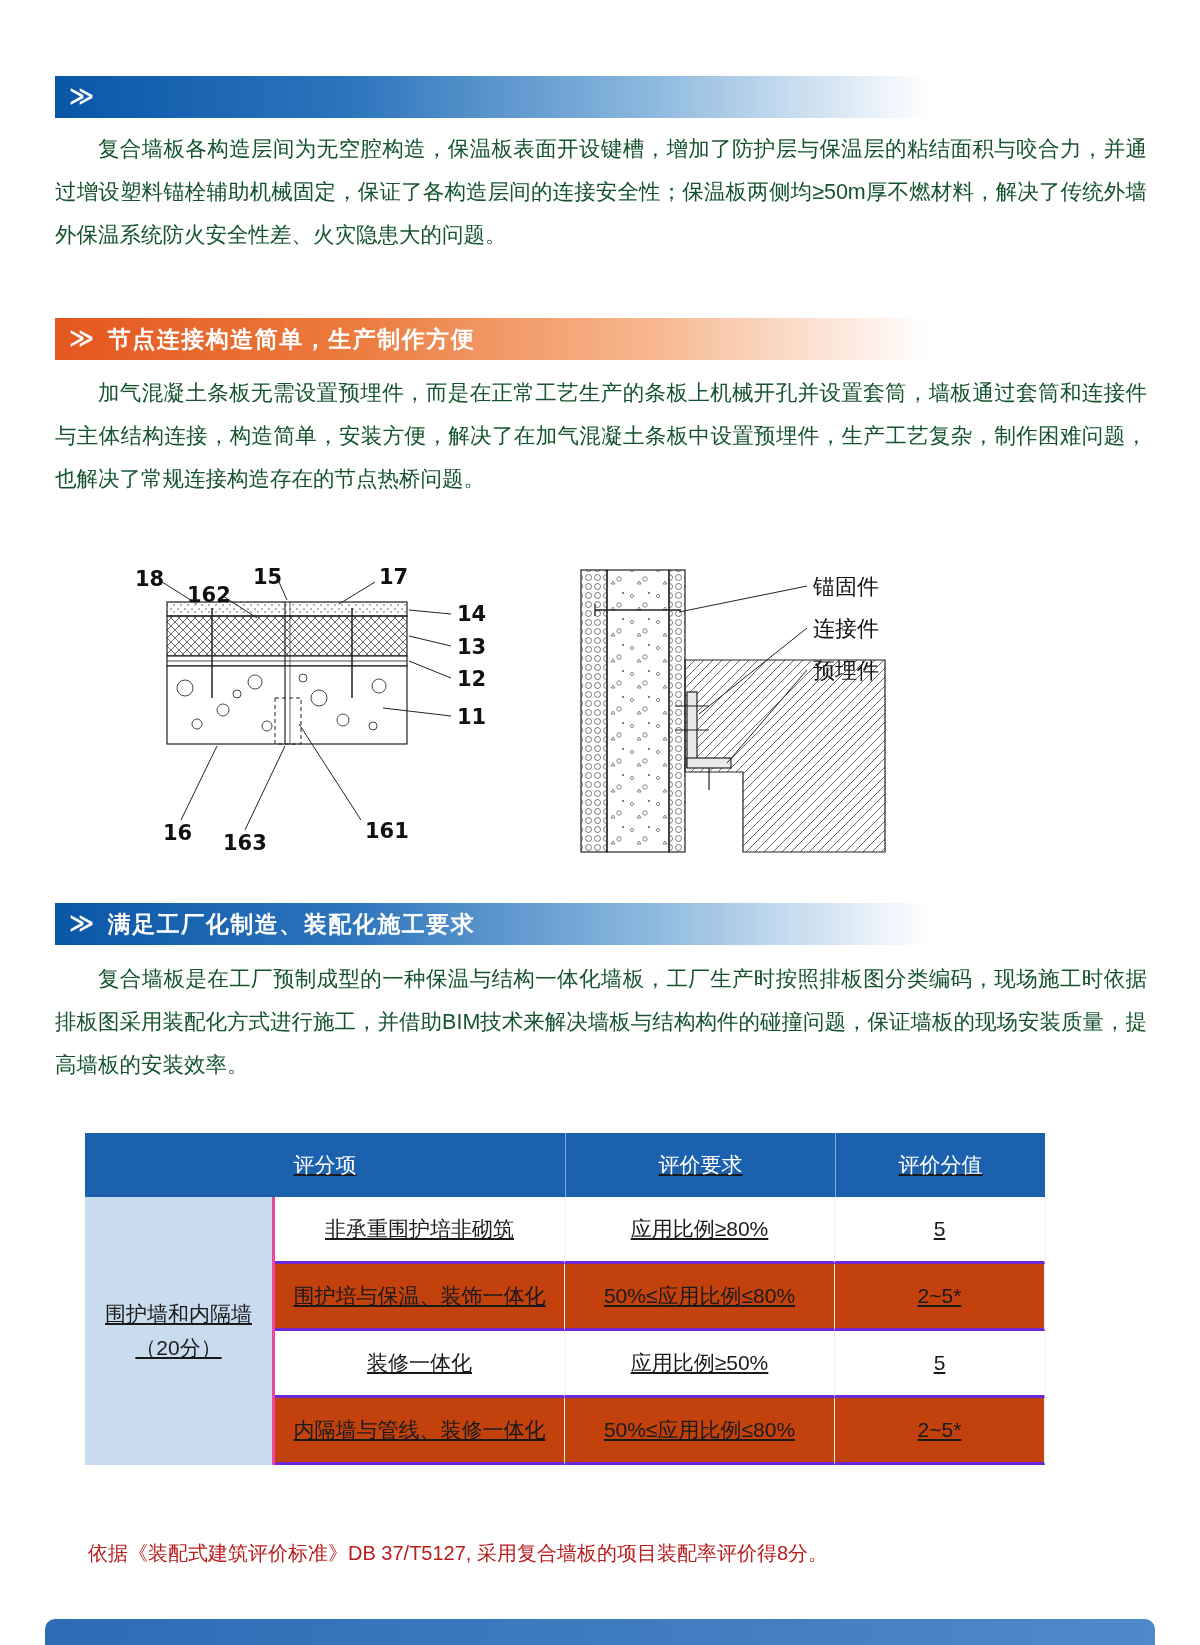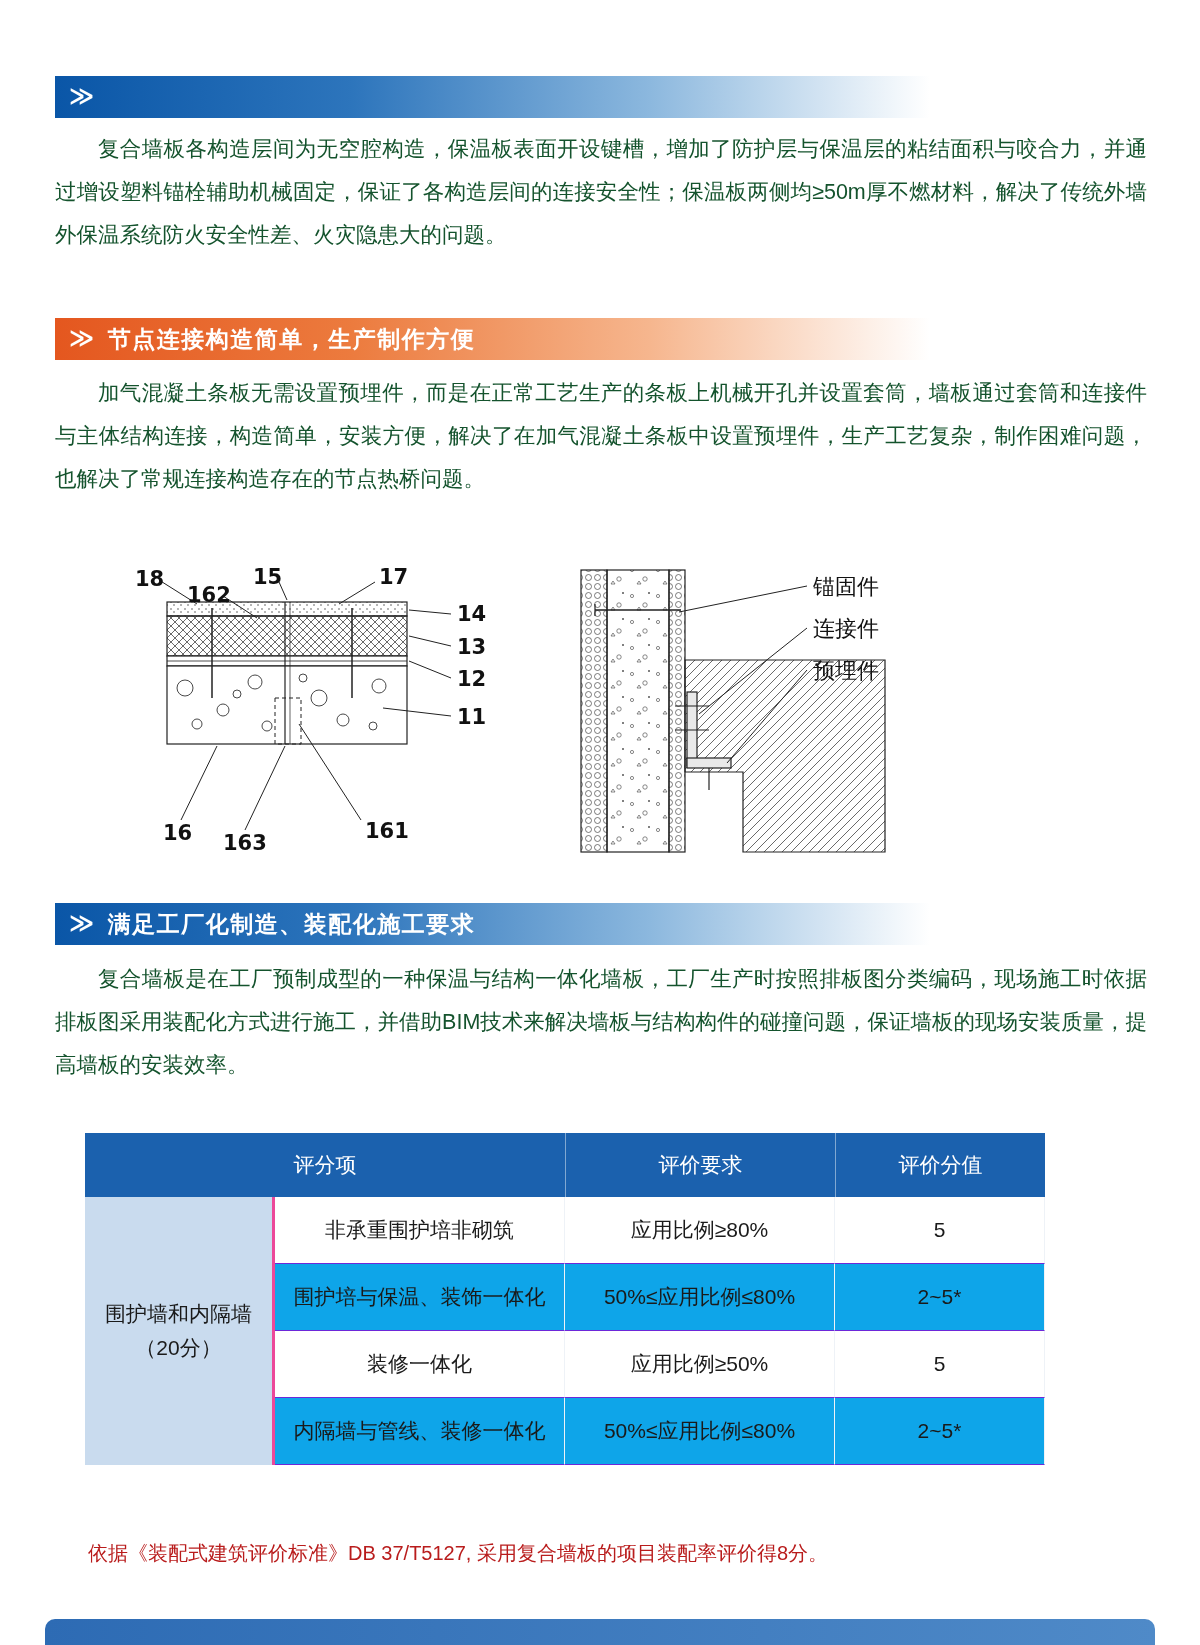--- a/index.html
+++ b/index.html
@@ -28,36 +28,36 @@
     position:absolute; left:55px; width:1092px;
     font-size:21.5px; line-height:43px; text-align:justify; text-indent:2em;
     color:#14532d;
   }
   .diagrams { position:absolute; top:558px; left:55px; width:1090px; height:300px; }
   .diag-left  { position:absolute; left:72px;  top:0; }
   .diag-right { position:absolute; left:520px; top:6px; }
   svg text.num { font-family:"DejaVu Sans",sans-serif; font-size:21px; font-weight:bold; fill:#111; }
   svg text.cjk { font-family:"Liberation Sans","DejaVu Sans",sans-serif; font-size:22px; fill:#111; }
 
-  .scoretable { position:absolute; top:1133px; left:85px; width:960px; font-size:21px; }
+  .scoretable { position:absolute; top:1133px; left:85px; width:960px; font-size:21px;text-decoration:underline; }
   .thead { display:grid; grid-template-columns:480px 270px 210px; height:64px;
            background:#1b61ae; }
   .th { color:#ffffff; display:flex; align-items:center; justify-content:center;
         border-left:1px solid rgba(255,255,255,0.45); }
   .th:first-child { border-left:none; }
   .tbody { display:grid; grid-template-columns:190px 290px 270px 210px; grid-auto-rows:67px; }
   .group-cell {
     grid-row:1 / span 4; grid-column:1;
     background:#c9dbee; display:flex; flex-direction:column;
     align-items:center; justify-content:center; line-height:34px;
     border-right:3px solid #ec4899;
   }
   .cell { display:flex; align-items:center; justify-content:center;
-          border-bottom:1px solid #6d28d9; border-right:1px solid #eef2f7; }
-  .cell.alt { background:#0ea5e9; }
+          border-bottom:3px solid #6d28d9; border-right:1px solid #eef2f7; }
+  .cell.alt { background:#c2410c; }
   .cell.plain { background:#ffffff; }
 
   .footnote { position:absolute; top:1540px; left:88px; font-size:20px; color:#b91c1c; }
 
   .bottombar {
     position:absolute; bottom:0; left:45px; right:45px; height:26px;
     background:linear-gradient(90deg,#2d6bb4 0%,#4f8ac8 100%);
     border-radius:10px 10px 0 0;
   }
 </style>

